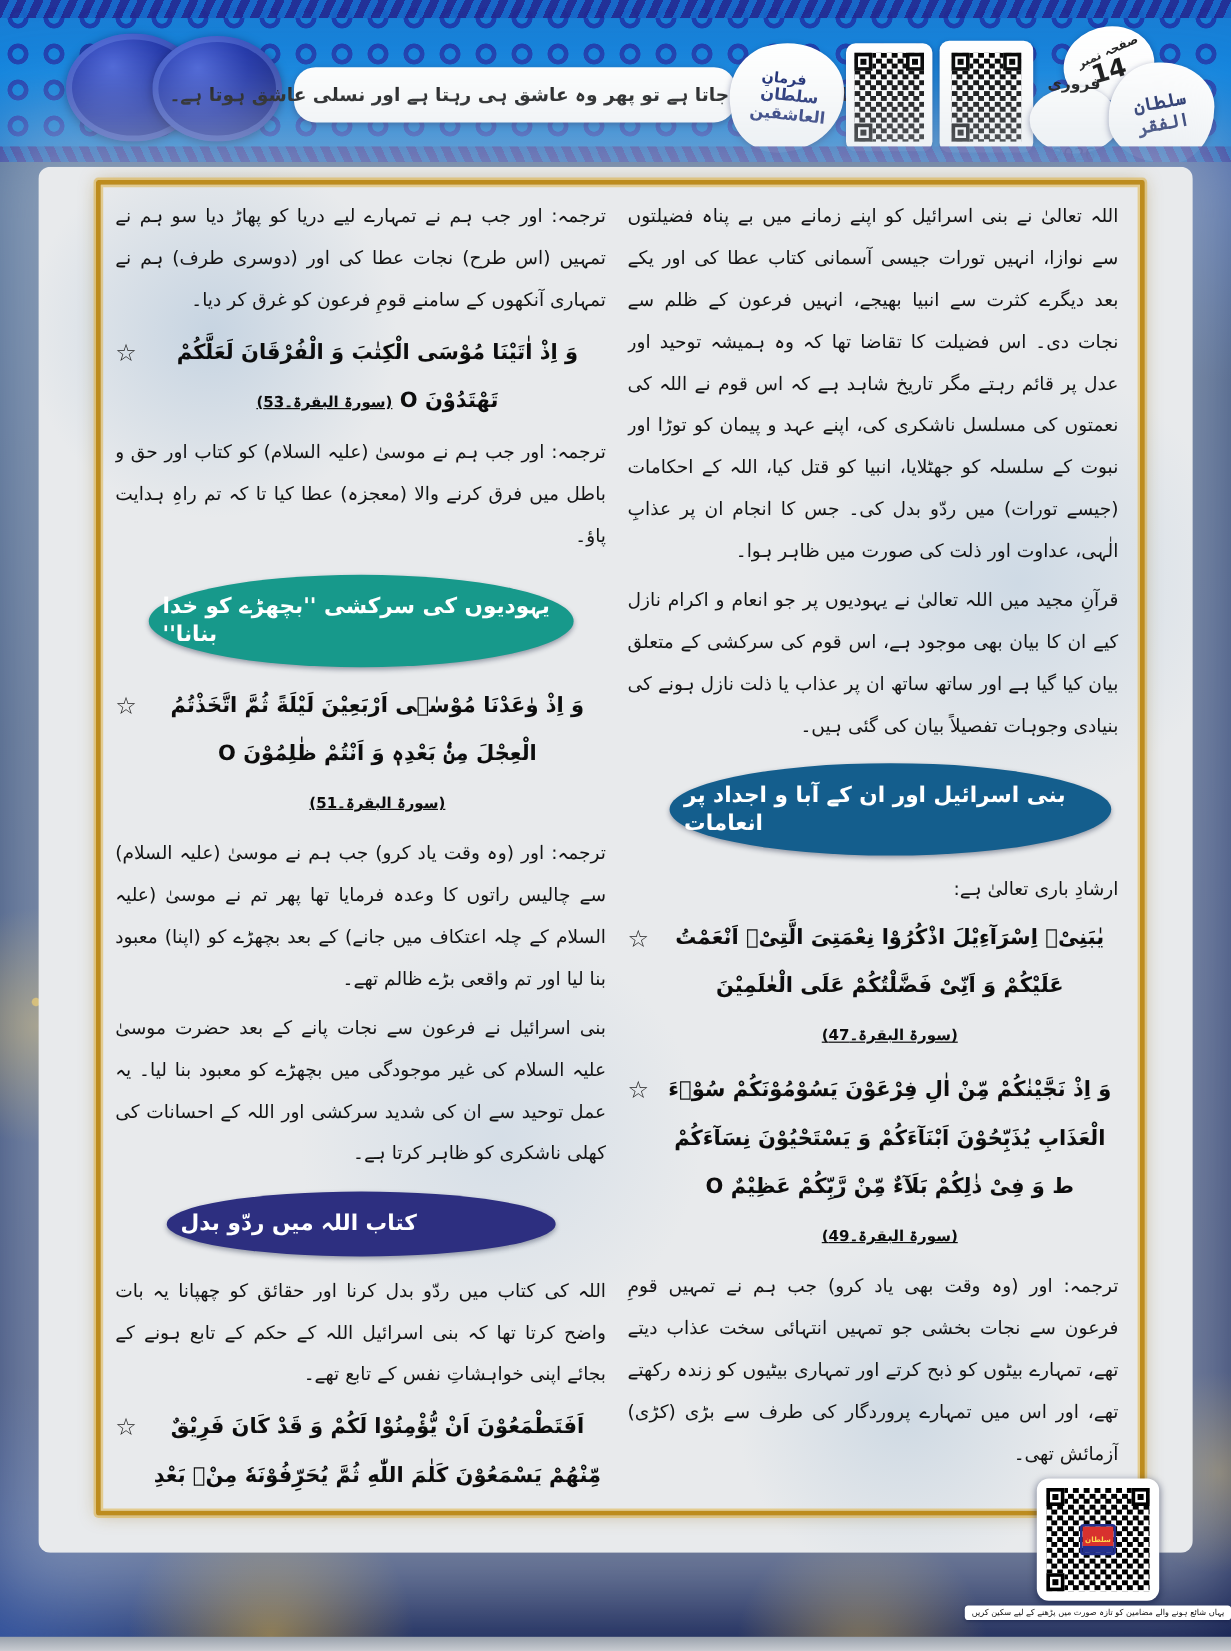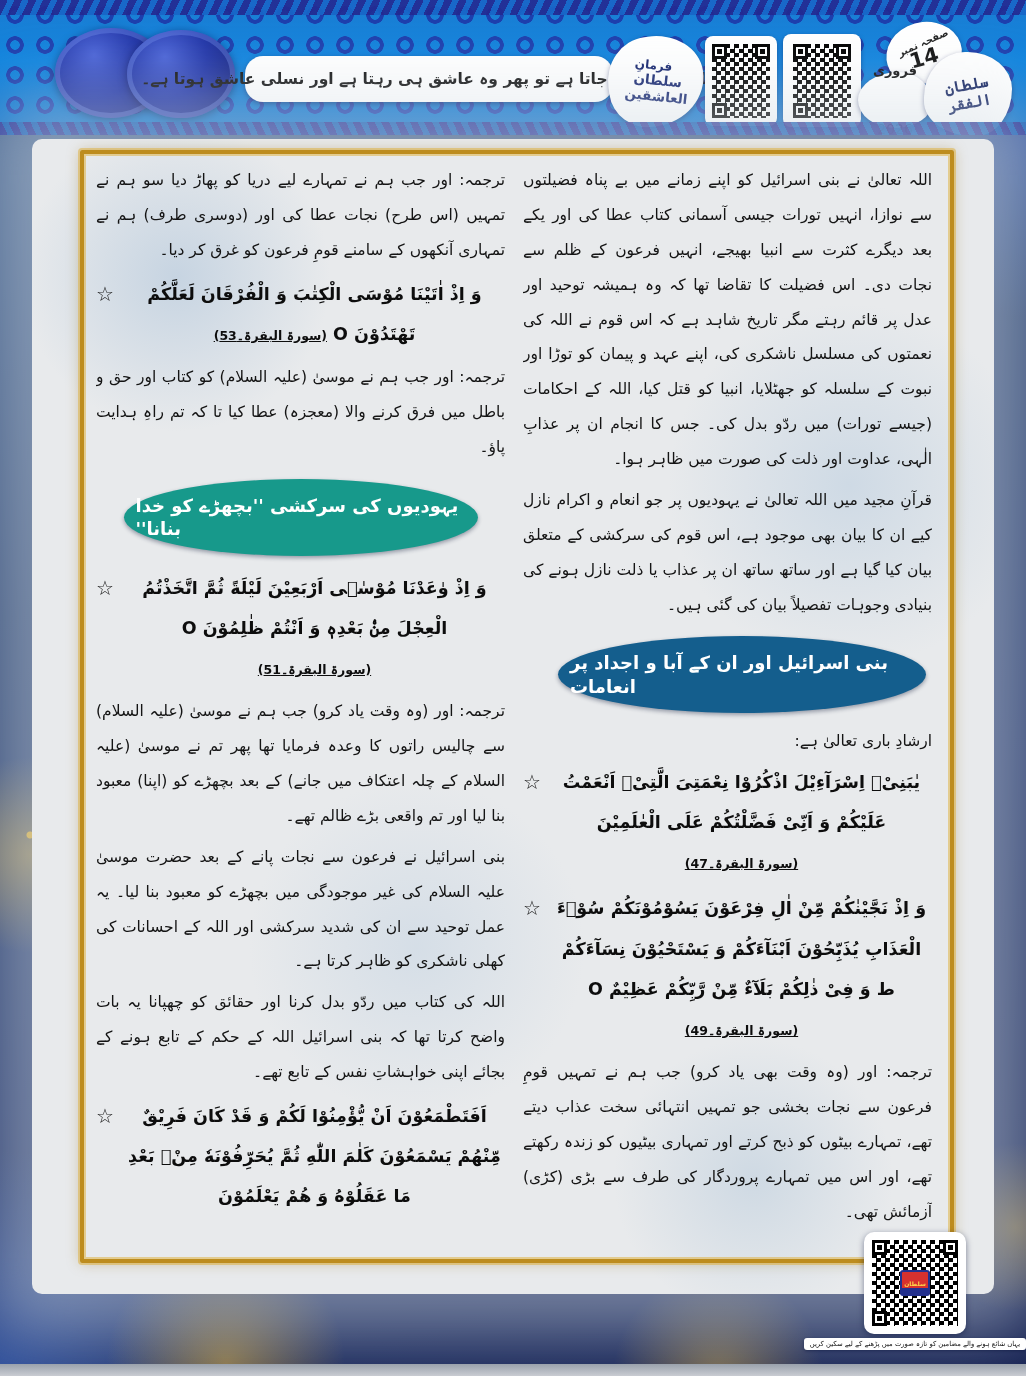--- a/index.html
+++ b/index.html
@@ -191,20 +191,21 @@
         <div class="ayah-block">
           <span class="star">☆</span>
           <div class="ayah-text">
             <span>وَ اِذْ وٰعَدْنَا مُوْسٰۤی اَرْبَعِیْنَ لَیْلَةً ثُمَّ اتَّخَذْتُمُ الْعِجْلَ مِنْۢ بَعْدِہٖ وَ اَنْتُمْ ظٰلِمُوْنَ O</span>
             <span class="ref">(سورۃ البقرۃ۔51)</span>
           </div>
         </div>
         <p class="urdu">ترجمہ: اور (وہ وقت یاد کرو) جب ہم نے موسیٰ (علیہ السلام) سے چالیس راتوں کا وعدہ فرمایا تھا پھر تم نے موسیٰ (علیہ السلام کے چلہ اعتکاف میں جانے) کے بعد بچھڑے کو (اپنا) معبود بنا لیا اور تم واقعی بڑے ظالم تھے۔</p>
         <p class="urdu">بنی اسرائیل نے فرعون سے نجات پانے کے بعد حضرت موسیٰ علیہ السلام کی غیر موجودگی میں بچھڑے کو معبود بنا لیا۔ یہ عمل توحید سے ان کی شدید سرکشی اور اللہ کے احسانات کی کھلی ناشکری کو ظاہر کرتا ہے۔</p>
 
+        <div class="oval oval-navy">کتاب اللہ میں ردّو بدل</div>
 
         <p class="urdu">اللہ کی کتاب میں ردّو بدل کرنا اور حقائق کو چھپانا یہ بات واضح کرتا تھا کہ بنی اسرائیل اللہ کے حکم کے تابع ہونے کے بجائے اپنی خواہشاتِ نفس کے تابع تھے۔</p>
 
         <div class="ayah-block">
           <span class="star">☆</span>
           <div class="ayah-text">
             <span>اَفَتَطْمَعُوْنَ اَنْ یُّؤْمِنُوْا لَکُمْ وَ قَدْ کَانَ فَرِیْقٌ مِّنْهُمْ یَسْمَعُوْنَ کَلٰمَ اللّٰهِ ثُمَّ یُحَرِّفُوْنَهٗ مِنْۢ بَعْدِ مَا عَقَلُوْهُ وَ هُمْ یَعْلَمُوْنَ</span>
             
           </div>
         </div>

